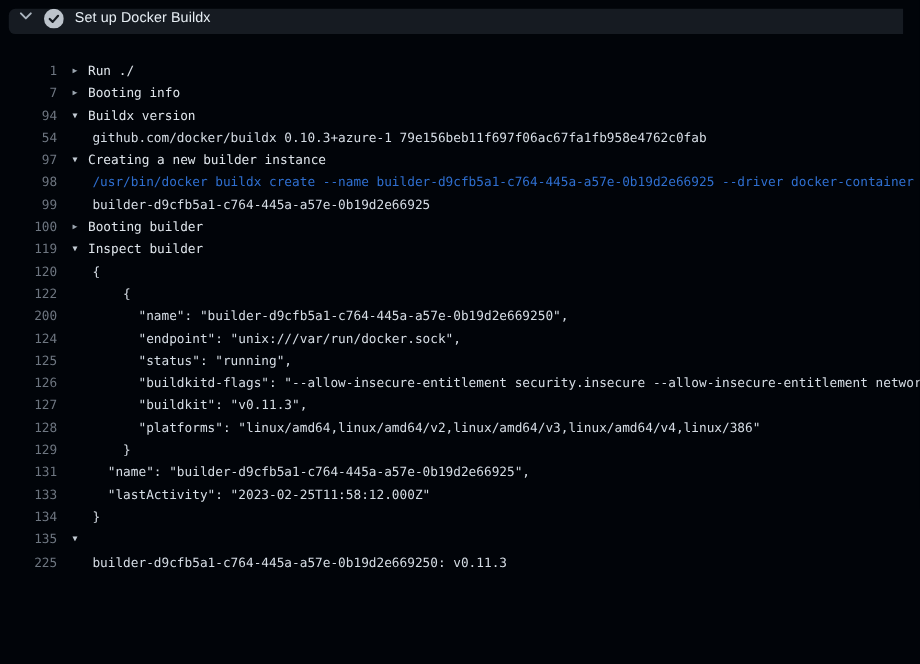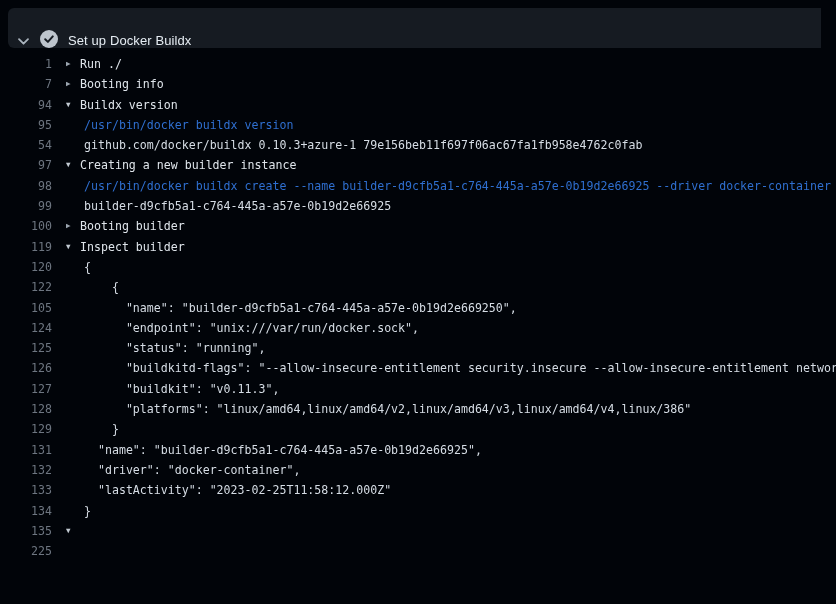--- a/index.html
+++ b/index.html
@@ -5,24 +5,24 @@
   html,body{margin:0;padding:0;}
   body{
     width:836px;height:604px;
     background:#010409;
     overflow:hidden;
     font-family:"DejaVu Sans Mono","Liberation Mono",monospace;
     position:relative;
   }
   
   .step-header{
-    position:absolute;left:8px;top:8px;right:15px;height:40px;
+    position:absolute;left:8px;top:8px;right:15px;height:23px;
     background:#161b22;
     border-radius:6px 0 0 6px;
-    display:flex;align-items:flex-end;
+    display:flex;align-items:flex-start;
     padding-left:9px;gap:10px;
     box-sizing:border-box;
     cursor:pointer;
   }
   .chev{width:13px;height:13px;flex-shrink:0;display:block;}
   .status{width:18px;height:18px;flex-shrink:0;display:block;}
   .step-title{
     font-family:"Liberation Sans","DejaVu Sans",sans-serif;
     font-size:13px;color:#e6edf3;font-weight:400;
     letter-spacing:.1px;
@@ -69,35 +69,33 @@
     <circle cx="9" cy="9" r="9" fill="#bdc4cc"></circle>
     <path d="M5.2 9.3 L7.9 11.9 L12.8 6.4" fill="none" stroke="#161b22" stroke-width="2" stroke-linecap="round" stroke-linejoin="round"></path>
   </svg>
   <span class="step-title">Set up Docker Buildx</span>
 </div>
 
 <div class="log">
     <div class="row group"><span class="num">1</span><span class="content"><span class="arrow collapsed">▶</span><span>Run ./</span></span></div>
     <div class="row group"><span class="num">7</span><span class="content"><span class="arrow collapsed">▶</span><span>Booting info</span></span></div>
     <div class="row group"><span class="num">94</span><span class="content"><span class="arrow expanded">▼</span><span>Buildx version</span></span></div>
-    <div class="row command"><span class="num">95</span><span class="content">/usr/bin/docker buildx version</span></div>
     <div class="row output"><span class="num">54</span><span class="content">github.com/docker/buildx 0.10.3+azure-1 79e156beb11f697f06ac67fa1fb958e4762c0fab</span></div>
     <div class="row group"><span class="num">97</span><span class="content"><span class="arrow expanded">▼</span><span>Creating a new builder instance</span></span></div>
     <div class="row command"><span class="num">98</span><span class="content">/usr/bin/docker buildx create --name builder-d9cfb5a1-c764-445a-a57e-0b19d2e66925 --driver docker-container</span></div>
     <div class="row output"><span class="num">99</span><span class="content">builder-d9cfb5a1-c764-445a-a57e-0b19d2e66925</span></div>
     <div class="row group"><span class="num">100</span><span class="content"><span class="arrow collapsed">▶</span><span>Booting builder</span></span></div>
     <div class="row group"><span class="num">119</span><span class="content"><span class="arrow expanded">▼</span><span>Inspect builder</span></span></div>
     <div class="row output"><span class="num">120</span><span class="content">{</span></div>
     <div class="row output"><span class="num">122</span><span class="content">    {</span></div>
-    <div class="row output"><span class="num">105</span><span class="content">      "name": "builder-d9cfb5a1-c764-445a-a57e-0b19d2e669250",</span></div>
+    <div class="row output"><span class="num">200</span><span class="content">      "name": "builder-d9cfb5a1-c764-445a-a57e-0b19d2e669250",</span></div>
     <div class="row output"><span class="num">124</span><span class="content">      "endpoint": "unix:///var/run/docker.sock",</span></div>
     <div class="row output"><span class="num">125</span><span class="content">      "status": "running",</span></div>
     <div class="row output"><span class="num">126</span><span class="content">      "buildkitd-flags": "--allow-insecure-entitlement security.insecure --allow-insecure-entitlement network.host",</span></div>
     <div class="row output"><span class="num">127</span><span class="content">      "buildkit": "v0.11.3",</span></div>
     <div class="row output"><span class="num">128</span><span class="content">      "platforms": "linux/amd64,linux/amd64/v2,linux/amd64/v3,linux/amd64/v4,linux/386"</span></div>
     <div class="row output"><span class="num">129</span><span class="content">    }</span></div>
     <div class="row output"><span class="num">131</span><span class="content">  "name": "builder-d9cfb5a1-c764-445a-a57e-0b19d2e66925",</span></div>
-    <div class="row output"><span class="num">132</span><span class="content">  "driver": "docker-container",</span></div>
     <div class="row output"><span class="num">133</span><span class="content">  "lastActivity": "2023-02-25T11:58:12.000Z"</span></div>
     <div class="row output"><span class="num">134</span><span class="content">}</span></div>
     <div class="row group"><span class="num">135</span><span class="content"><span class="arrow expanded">▼</span></span></div>
-    <div class="row output"><span class="num">225</span></div>
+    <div class="row output"><span class="num">225</span><span class="content">builder-d9cfb5a1-c764-445a-a57e-0b19d2e669250: v0.11.3</span></div>
   </div>
 
 </body></html>

